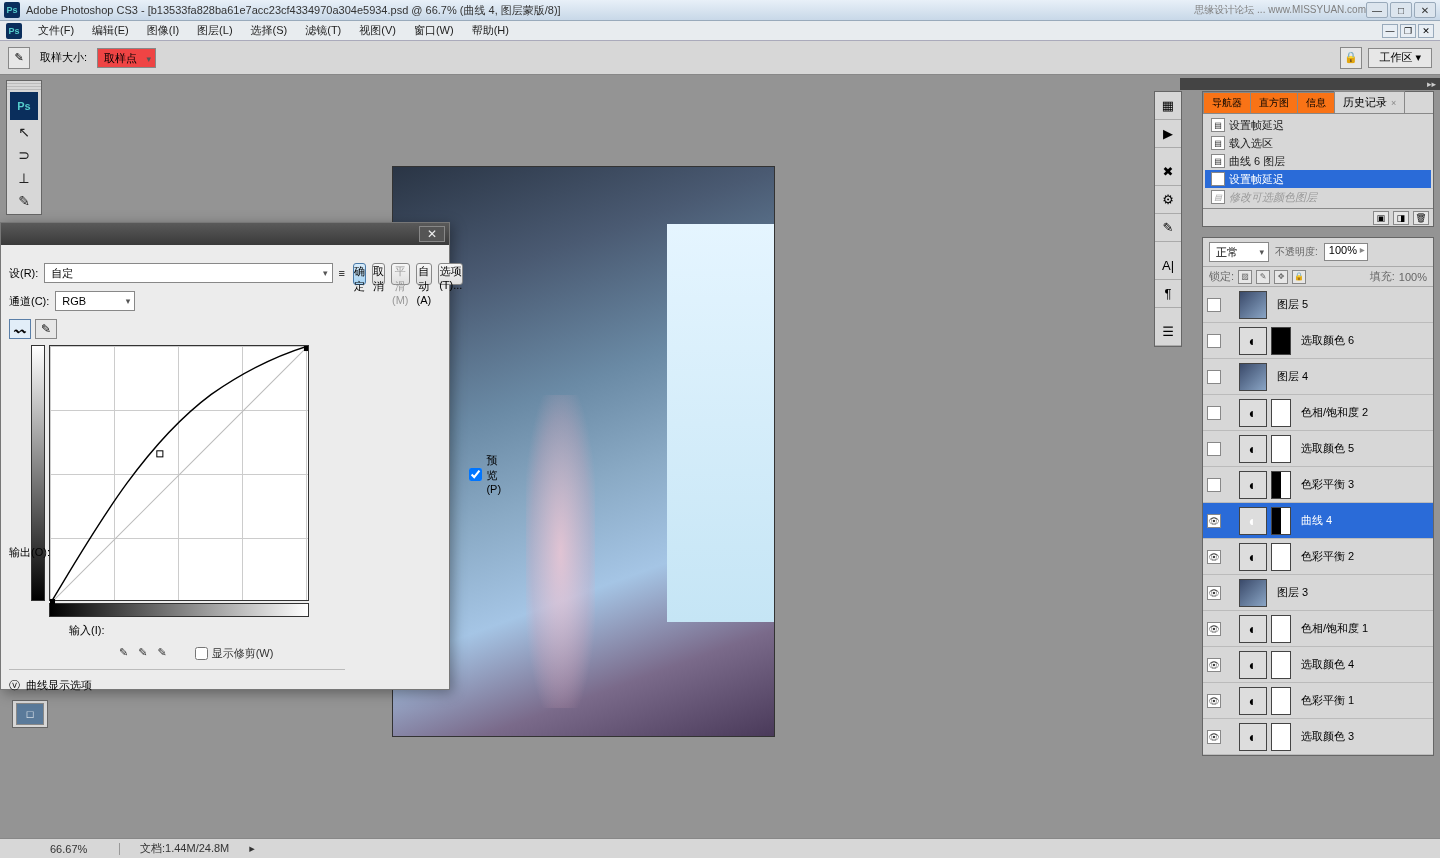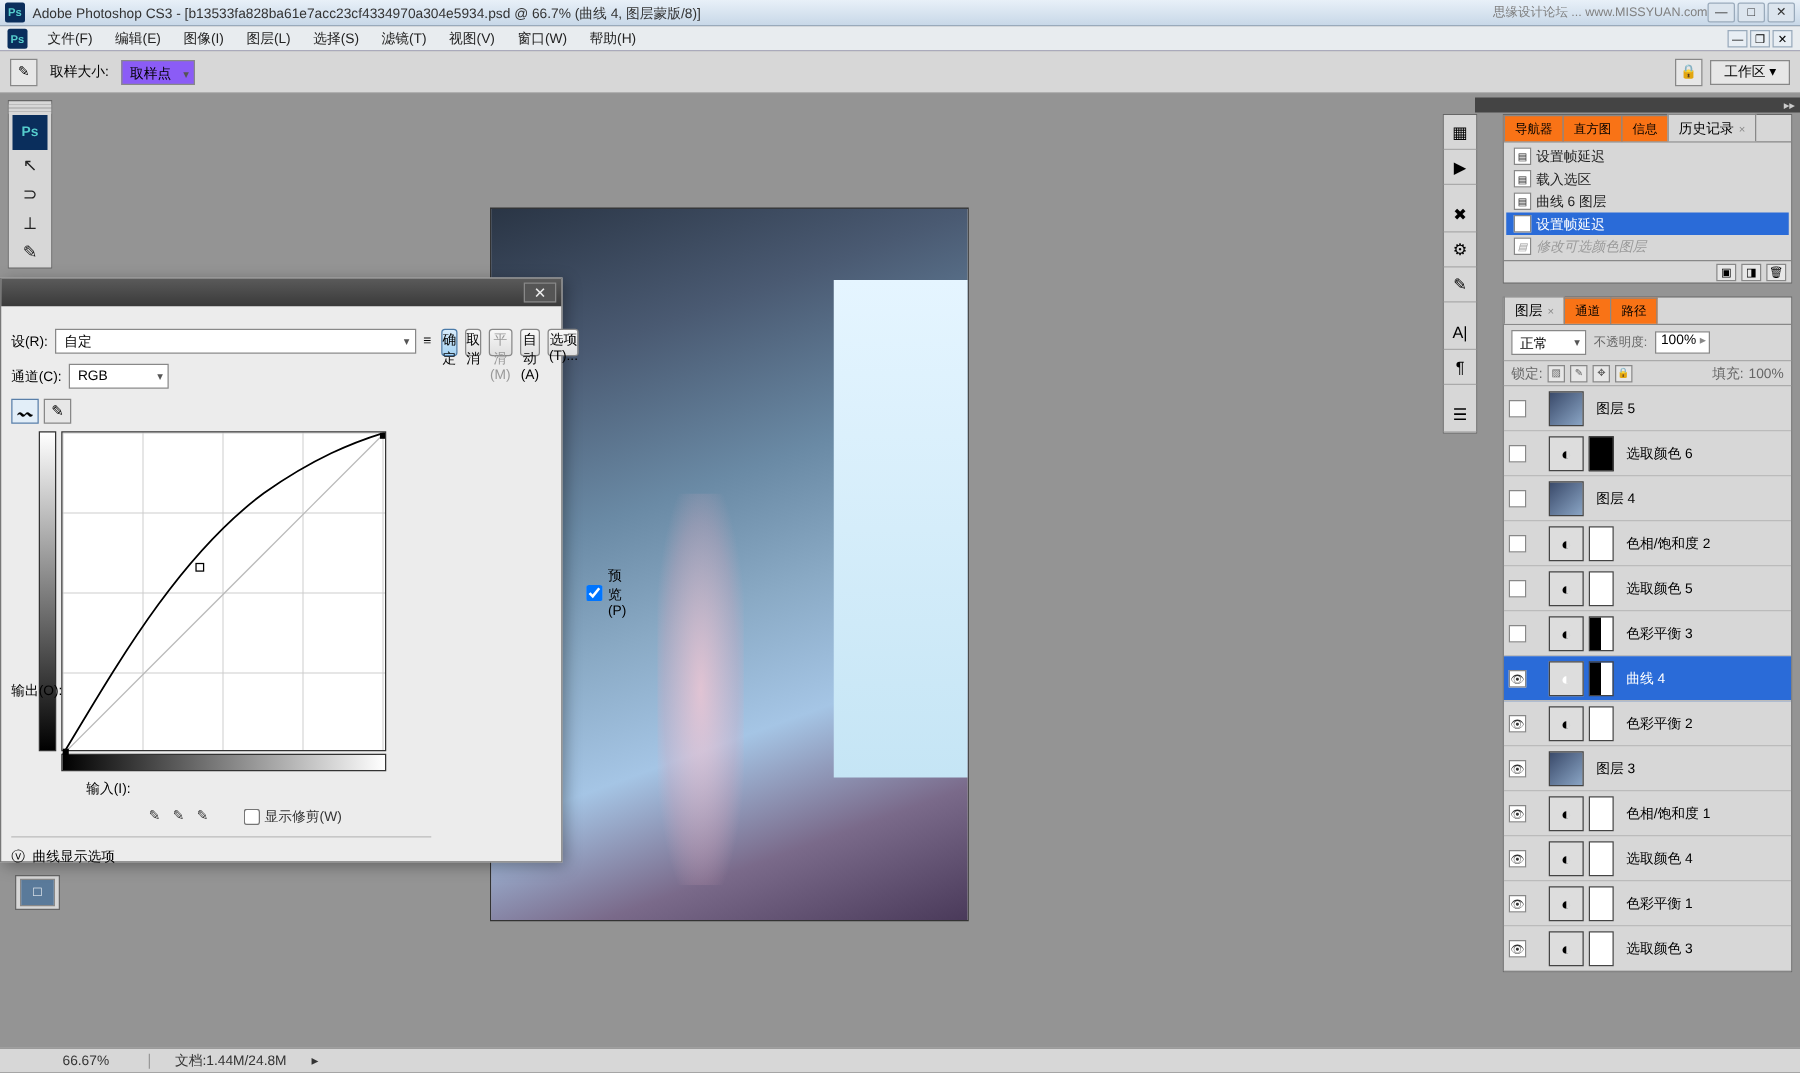--- a/index.html
+++ b/index.html
@@ -14,21 +14,21 @@
 .watermark { font-size:10px; color:gray; }
 
 .menubar { height:20px; background:#e8ecef; border-bottom:1px solid #aab; display:flex; align-items:center; padding:0 6px; gap:2px;}
 .menubar .ps-badge { width:16px; height:16px; background:#0a2e5c; color:#5cc; font-size:9px; font-weight:bold; display:flex; align-items:center; justify-content:center; border-radius:2px; margin-right:6px;}
 .menubar .menu-item { padding:2px 8px; color:#222;text-align:center; }
 .menubar .mdi-btns { margin-left:auto; display:flex; gap:2px; }
 .menubar .mdi-btn { width:16px; height:14px; border:1px solid #9ab; background:#e8eef4; font-size:9px; display:flex; align-items:center; justify-content:center;}
 
 .options-bar { height:34px; background:#d7d7d7; border-bottom:1px solid #888; display:flex; align-items:center; padding:0 8px; gap:10px;}
 .options-bar .tool-ico { width:22px; height:22px; border:1px solid #888; background:#e7e7e7; display:flex; align-items:center; justify-content:center;}
-.options-bar .dropdown { height:20px; border:1px solid #888; background:#8b5cf6; padding:2px 18px 0 6px; display:flex; align-items:center; position:relative;}
+.options-bar .dropdown { height:20px; border:1px solid #888; background:#ef4444; padding:2px 18px 0 6px; display:flex; align-items:center; position:relative;}
 .options-bar .dropdown::after { content:"▾"; position:absolute; right:4px; font-size:9px; color:#555;}
 .options-bar .workspace { margin-left:auto; display:flex; align-items:center; gap:6px; }
 .options-bar .workspace .wbtn { border:1px solid #888; background:#e7e7e7; padding:2px 10px; height:20px; display:flex; align-items:center; }
 
 .tool-palette { position:absolute; left:6px; top:80px; width:36px; background:#d7d7d7; border:1px solid #666; display:flex; flex-direction:column; align-items:center; padding:2px 0; gap:1px;}
 .tool-palette .grip { height:8px; width:100%; background:repeating-linear-gradient(#bbb,#bbb 1px,#d7d7d7 1px,#d7d7d7 3px);}
 .tool-palette .tool { width:28px; height:22px; border:1px solid transparent; display:flex; align-items:center; justify-content:center; font-size:14px; color:#222; }
 .tool-palette .tool.ps-mini { width:28px; height:28px; background:#0a2e5c; color:#5cc; font-size:11px; font-weight:bold;}
 .tool-palette .q { width:28px; height:22px; border:1px solid #888; background:#f0f0f0; display:flex;}
 .tool-palette .q span { flex:1; display:flex; align-items:center; justify-content:center;}
@@ -290,25 +290,20 @@
         </div>
       </div>
     <div class="panel-footer">
       <div class="fbtn">▣</div>
       <div class="fbtn">◨</div>
       <div class="fbtn">🗑</div>
     </div>
   </div>
 
   <div class="panel" style="margin-top:10px;">
-    <div class="tabs">
-      <div class="tab active"><span>图层</span><span class="x">×</span></div>
-      <div class="tab">通道</div>
-      <div class="tab">路径</div>
-    </div>
     <div class="layers-top">
       <div class="combo">
           <span>正常</span>
         </div>
       <span class="lbl">不透明度:</span>
       <div class="pct"><span>100%</span></div>
     </div>
     <div class="layers-lock">
       <span>锁定:</span>
       <div class="lk">▨</div>

